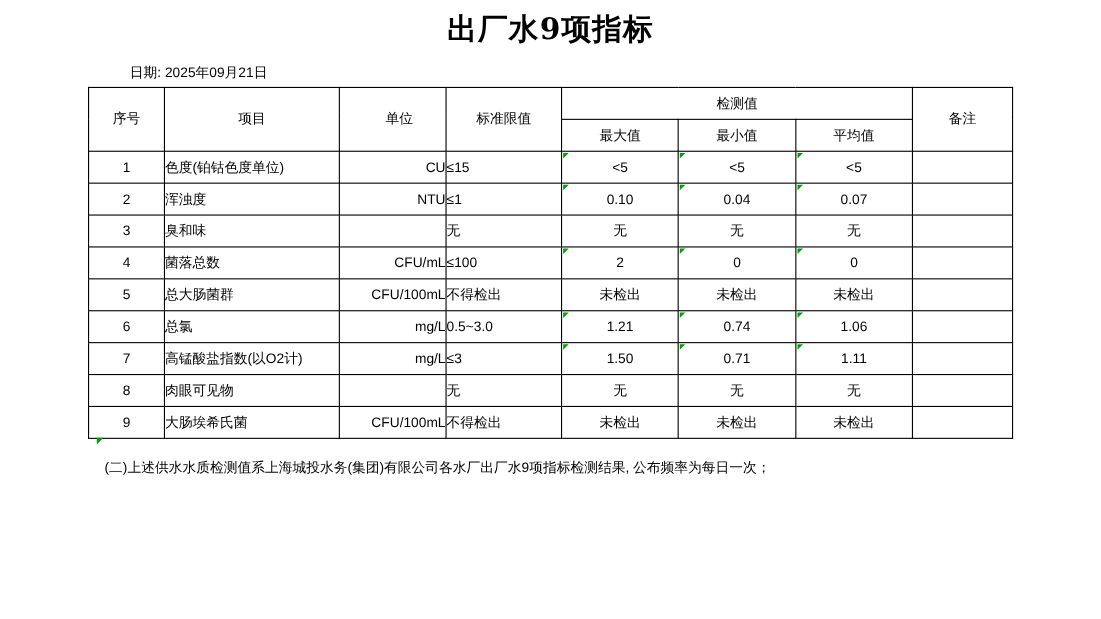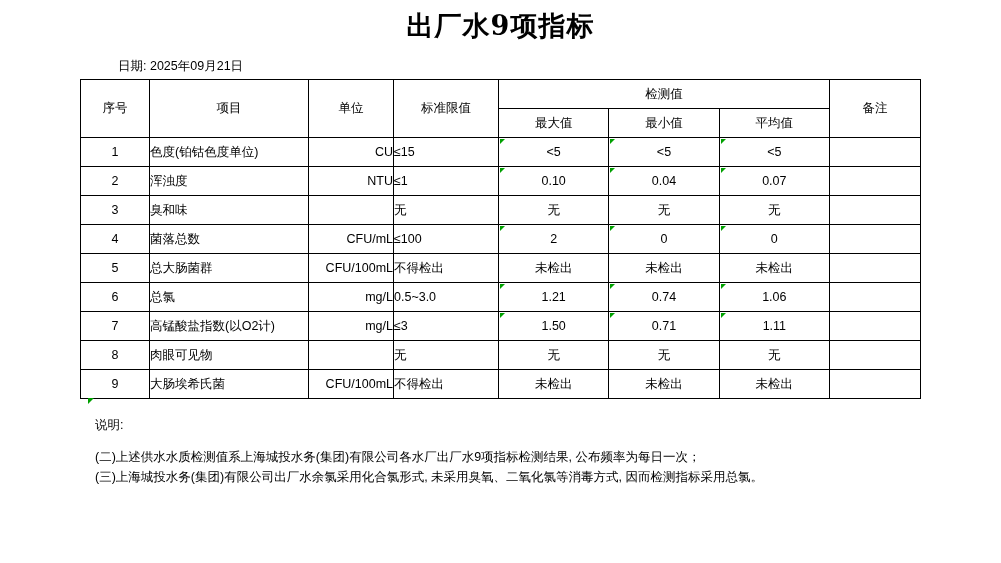--- a/index.html
+++ b/index.html
@@ -113,21 +113,21 @@
 <div class="date-line">
   <span>日期:</span>
   <span>2025年09月21日</span>
 </div>
 
 <table class="report">
   <thead>
     <tr>
       <td class="col-seq hd-tall" rowspan="2">序号</td>
       <td class="col-item hd-tall" rowspan="2" style="text-align:center;padding-left:0;">项目</td>
-      <td class="col-unit hd-tall" rowspan="2" style="text-align:center;padding-left:0;">单位</td>
+      <td class="col-unit hd-tall" rowspan="2" style="text-align:center;padding-left:12px;">单位</td>
       <td class="col-limit hd-tall" rowspan="2" style="text-align:center;padding-left:0;">标准限值</td>
       <td class="hd-main" colspan="3">检测值</td>
       <td class="col-note hd-tall" rowspan="2">备注</td>
     </tr>
     <tr>
       <td class="col-val hd-sub">最大值</td>
       <td class="col-val hd-sub">最小值</td>
       <td class="col-val hd-sub">平均值</td>
     </tr>
   </thead>
@@ -221,16 +221,14 @@
       <td class="col-val">未检出</td>
       <td class="col-val">未检出</td>
       <td class="col-note"></td>
     </tr>
   </tbody>
 </table>
 
 <div class="green-tick"></div>
 
 <div class="notes">
-  <div class="note-head">说明:</div>
   <div class="note-line">(二)上述供水水质检测值系上海城投水务(集团)有限公司各水厂出厂水9项指标检测结果, 公布频率为每日一次；</div>
-  <div class="note-line">(三)上海城投水务(集团)有限公司出厂水余氯采用化合氯形式, 未采用臭氧、二氧化氯等消毒方式, 因而检测指标采用总氯。</div>
 </div>
 
 </body></html>

